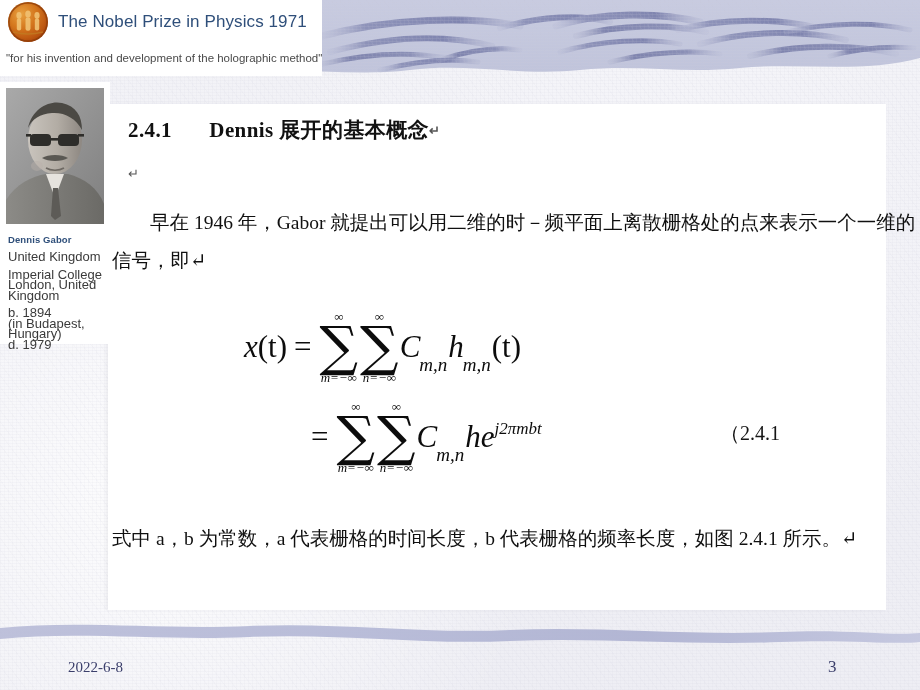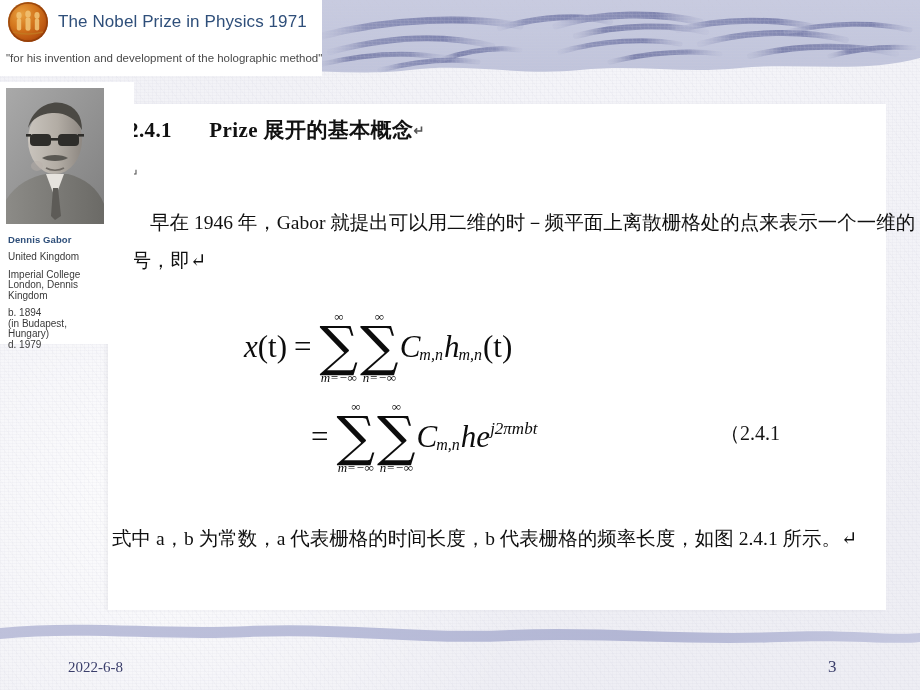--- a/index.html
+++ b/index.html
@@ -97,21 +97,20 @@
   }
 
   
   .laureate-card {
     position: absolute;
     left: 0; top: 82px;
     width: 110px;
     height: 262px;
     background: #ffffff;
     z-index: 6;
-    padding-left: 24px;
   }
   .portrait {
     position: absolute;
     left: 6px; top: 6px;
     width: 98px; height: 136px;
     overflow: hidden;
     background: #8e8e8e;
   }
   .portrait svg { display:block; }
 
@@ -120,21 +119,21 @@
     left: 8px; top: 152px;
     font-size: 9.5px;
     font-weight: bold;
     color: #2f4f7a;
     letter-spacing: .1px;
   }
   .laureate-lines {
     position: absolute;
     left: 8px; top: 170px;
     width: 100px;
-    font-size: 10px;
+    font-size: 13px;
     line-height: 10.5px;
     color: #3a3a3a;
   }
   .laureate-lines .blk { margin-bottom: 7px; }
   .laureate-lines .blk:last-child { margin-bottom: 0; }
 
   
   .content-panel {
     position: absolute;
     left: 108px; top: 104px;
@@ -230,23 +229,23 @@
   .bigsum .lim-bot { font-size: 13px; font-style: italic; margin-top: 2px; white-space: nowrap; }
 
   .msub {
     display: inline-block;
     position: relative;
     white-space: nowrap;
   }
   .msub .base { font-style: italic; font-size: 31px; }
   .msub .sub {
     font-style: italic;
-    font-size: 16px;
+    font-size: 19px;
     position: relative;
-    top: 3px;
+    top: 14px;
     left: -1px;
   }
   .msup .sup {
     font-style: italic;
     font-size: 17px;
     position: relative;
     top: -13px;
   }
   .eq-num {
     position: absolute;
@@ -382,37 +381,37 @@
         </g>
         <path d="M36,70 C42,66 56,66 62,70 C56,74 42,74 36,70 Z" fill="#5a5853"></path>
         <path d="M40,80 C45,83 53,83 58,80" stroke="#6e6963" stroke-width="1.6" fill="none"></path>
       </svg>
     </div>
     <div class="laureate-name">Dennis Gabor</div>
     <div class="laureate-lines">
       <div class="blk">United Kingdom</div>
       <div class="blk">
         <div>Imperial College</div>
-        <div>London, Dennis Kingdom</div>
+        <div>London, United Kingdom</div>
       </div>
       <div class="blk">
         <div>b. 1894</div>
         <div>(in Budapest, Hungary)</div>
         <div>d. 1979</div>
       </div>
     </div>
   </div>
 
   <div class="content-panel"></div>
 
   <div class="content-text">
     <div class="sec-heading">
       <span>2.4.1</span>
       <span style="display:inline-block;width:26px"></span>
-      <span class="cjk">Prize 展开的基本概念</span><span class="retmark">↵</span>
+      <span class="cjk">Dennis 展开的基本概念</span><span class="retmark">↵</span>
     </div>
     <div class="pilcrow-line">↵</div>
     <div class="para-top cjk">早在 1946 年，Gabor 就提出可以用二维的时－频平面上离散栅格处的点来表示一个一维的信号，即↵</div>
     <div class="para-bottom cjk">式中 a，b 为常数，a 代表栅格的时间长度，b 代表栅格的频率长度，如图 2.4.1 所示。↵</div>
   </div>
 
   <div class="eq-block">
 
     <div class="eq-row eq-row-1">
       <span class="mi">x</span>

